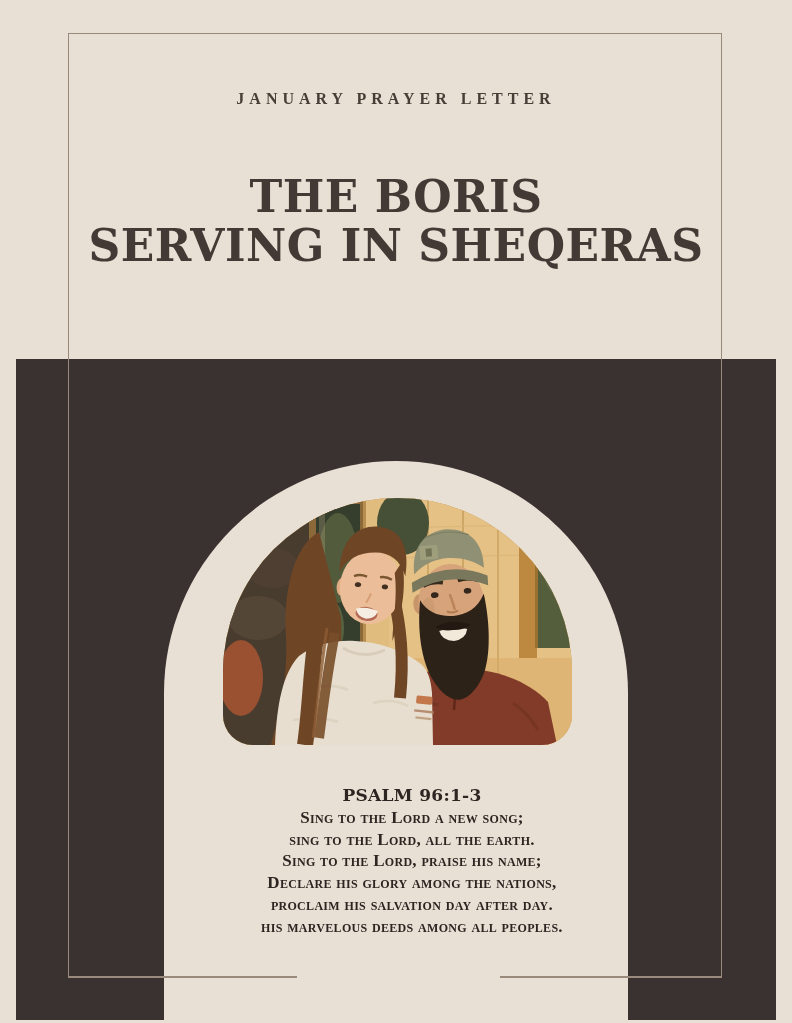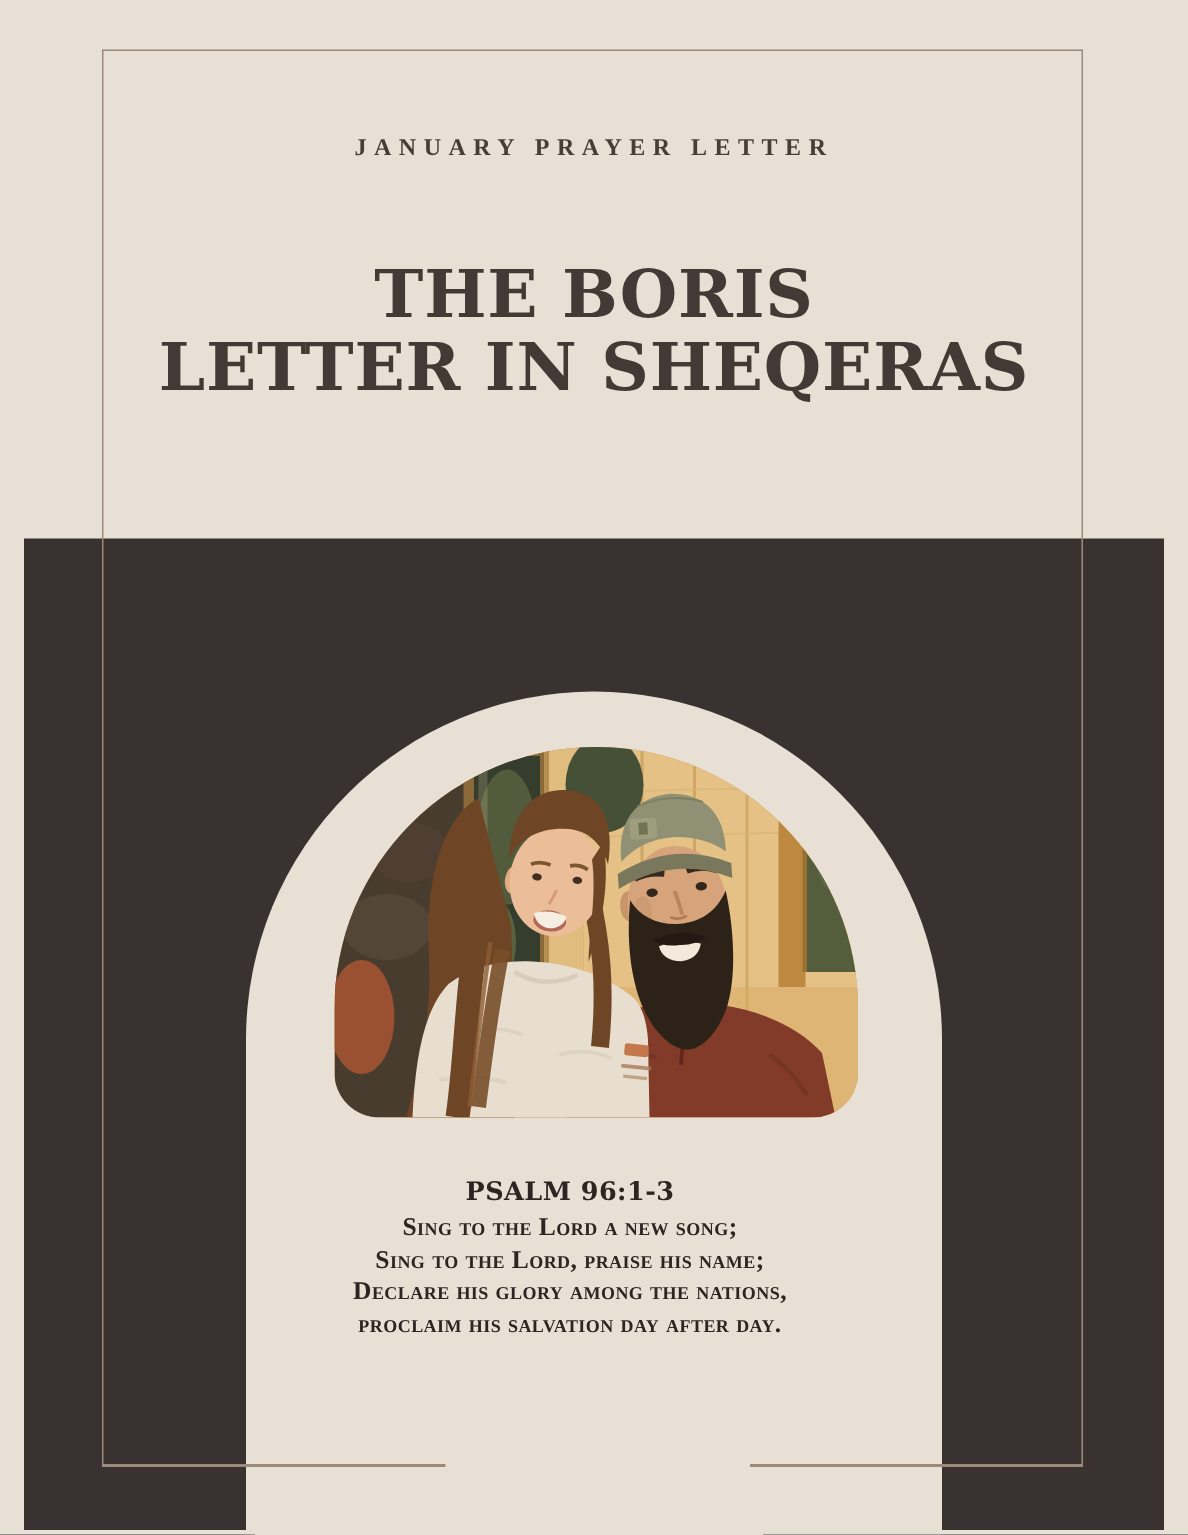--- a/index.html
+++ b/index.html
@@ -62,21 +62,21 @@
   
   .photo{
     position:absolute;left:223px;top:498px;width:349px;height:247px;
     border-radius:175px 175px 30px 30px;
     overflow:hidden;
     background:#caa267;
   }
   .photo svg{display:block;width:100%;height:100%;}
   
   .scripture{
-    position:absolute;left:148px;top:785px;width:464px;
+    position:absolute;left:180px;top:785px;width:464px;
     text-align:center;
     color:var(--scripture-text);
     font-family:"DejaVu Serif","Liberation Serif",serif;
     font-weight:700;
     font-size:17px;line-height:21.8px;letter-spacing:.3px;
   }
   .scripture .ref{font-variant:normal;}
   .scripture .line{font-variant:small-caps;font-family:Liberation Serif, serif;}
 </style>
 </head>
@@ -89,21 +89,21 @@
   <div class="arch-column"></div>
 
   <div class="frame"></div>
   <div class="frame-bottom-seg frame-bottom-left"></div>
   <div class="frame-bottom-seg frame-bottom-right"></div>
 
   <div class="eyebrow">JANUARY PRAYER LETTER</div>
 
   <div class="title">
     <div>THE BORIS</div>
-    <div>LETTER IN SHEQERAS</div>
+    <div>SERVING IN SHEQERAS</div>
   </div>
 
   <div class="photo">
     <svg viewBox="0 0 349 247" xmlns="http://www.w3.org/2000/svg">
 
       <rect width="349" height="247" fill="#caa267"></rect>
       <rect x="166" y="0" width="183" height="247" fill="#e8c588"></rect>
       <line x1="205" y1="0" x2="205" y2="247" stroke="#c9a160" stroke-width="2" opacity="0.8"></line>
       <line x1="240" y1="0" x2="240" y2="247" stroke="#c9a160" stroke-width="2" opacity="0.8"></line>
       <line x1="275" y1="0" x2="275" y2="247" stroke="#c9a160" stroke-width="2" opacity="0.7"></line>
@@ -192,18 +192,20 @@
         </g>
       </g>
 
       <rect width="349" height="247" fill="#c98f4e" opacity="0.05"></rect>
     </svg>
   </div>
 
   <div class="scripture">
     <div class="ref">PSALM 96:1-3</div>
     <div class="line">Sing to the Lord a new song;</div>
+    <div class="line">sing to the Lord, all the earth.</div>
     <div class="line">Sing to the Lord, praise his name;</div>
     <div class="line">Declare his glory among the nations,</div>
     <div class="line">proclaim his salvation day after day.</div>
+    <div class="line">his marvelous deeds among all peoples.</div>
   </div>
 
 </div>
 
 </body></html>

